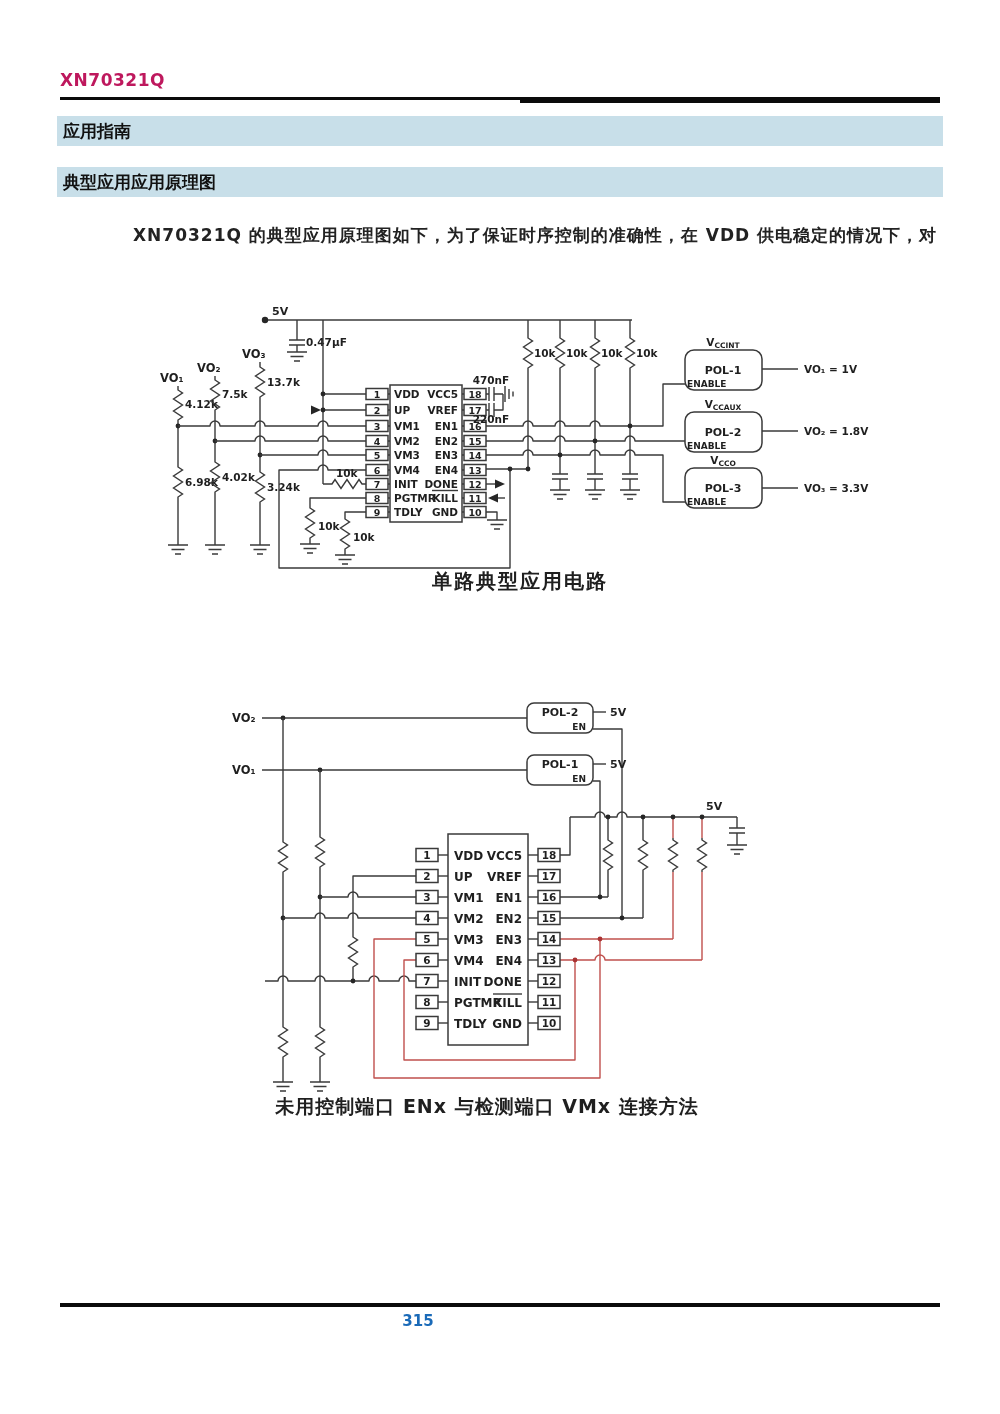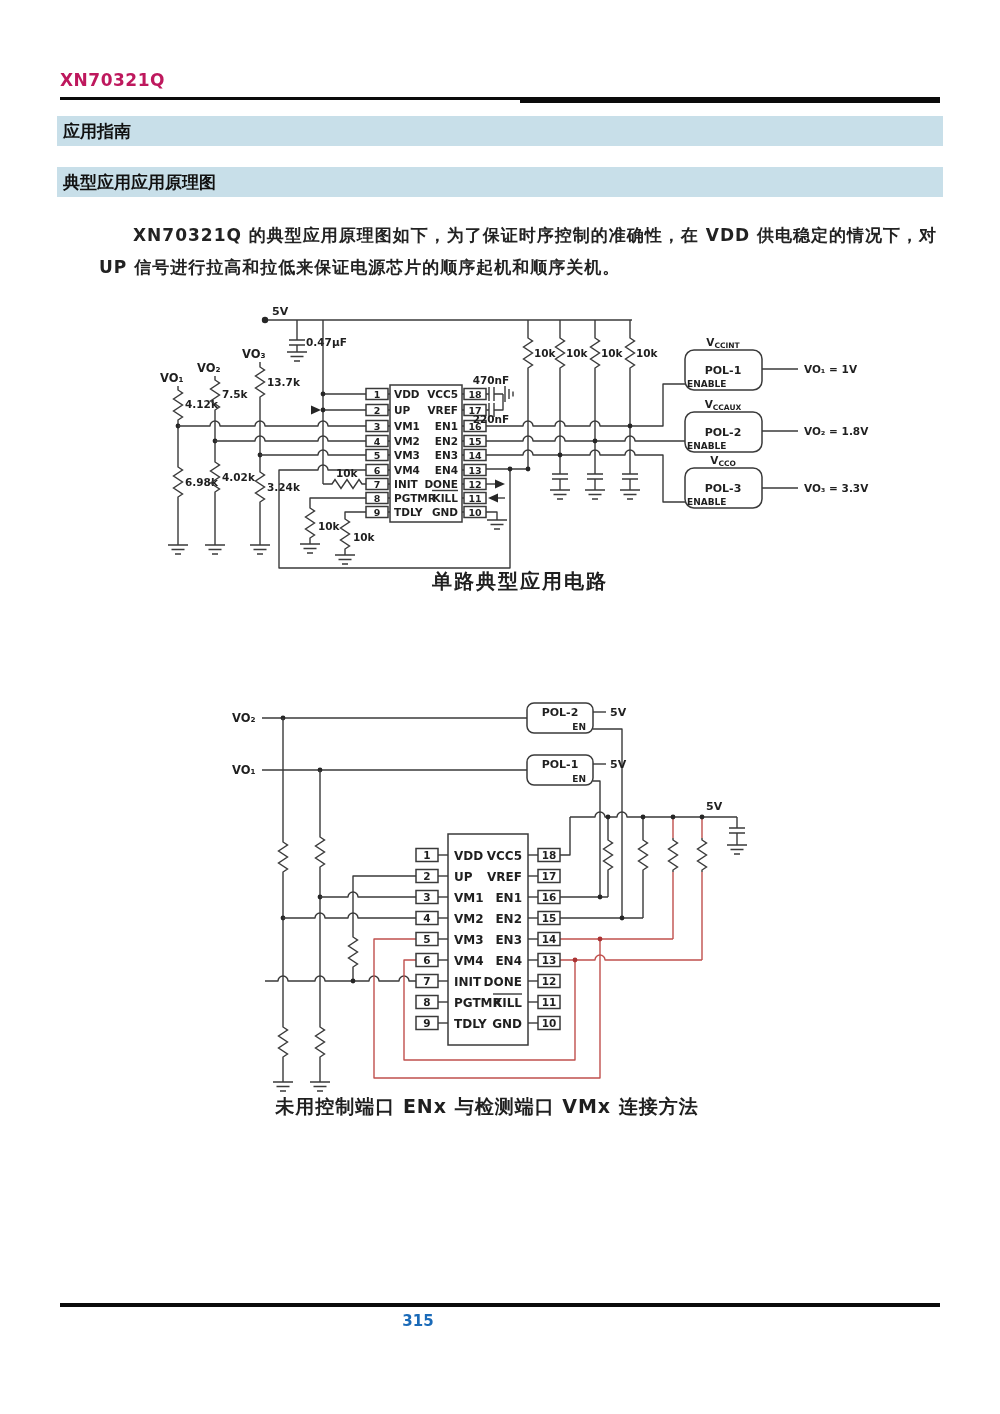--- a/index.html
+++ b/index.html
@@ -49,21 +49,20 @@
 <body>
 
 <div class="abs doc-title">XN70321Q</div>
 <div class="abs rule-top"></div>
 <div class="abs rule-top2"></div>
 <div class="abs banner banner1">应用指南</div>
 <div class="abs banner banner2">典型应用应用原理图</div>
 
 <div class="abs para p1">
   <div class="pline indent">XN70321Q 的典型应用原理图如下，为了保证时序控制的准确性，在 VDD 供电稳定的情况下，对</div>
-  <div class="pline">UP 信号进行拉高和拉低来保证电源芯片的顺序起机和顺序关机。</div>
 </div>
 
 <svg style="left:150px;top:305px;" width="830" height="295" viewBox="150 305 830 295">
   <defs>
     <path id="res" d="M0,0 l0,2 l4.5,3 l-9,6 l9,6 l-9,6 l9,6 l-4.5,3 l0,2"></path>
     <path id="gnd" d="M-10,0 H10 M-6.5,4.5 H6.5 M-3,9 H3"></path>
     <path id="cap" d="M-8,0 H8 M-8,5 H8"></path>
     <path id="caph" d="M0,-7 V7 M5,-7 V7"></path>
     <path id="gndr" d="M0,-8 V8 M4,-5 V5 M8,-2.5 V2.5"></path>
   </defs>

